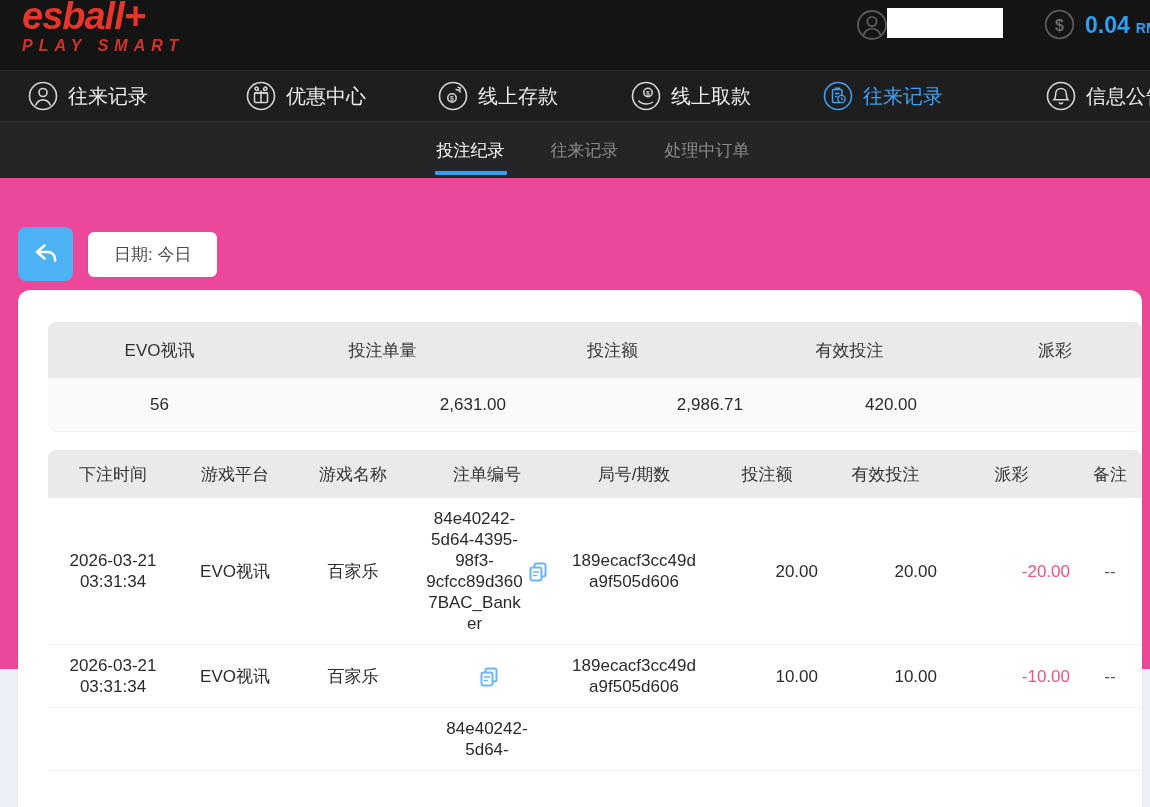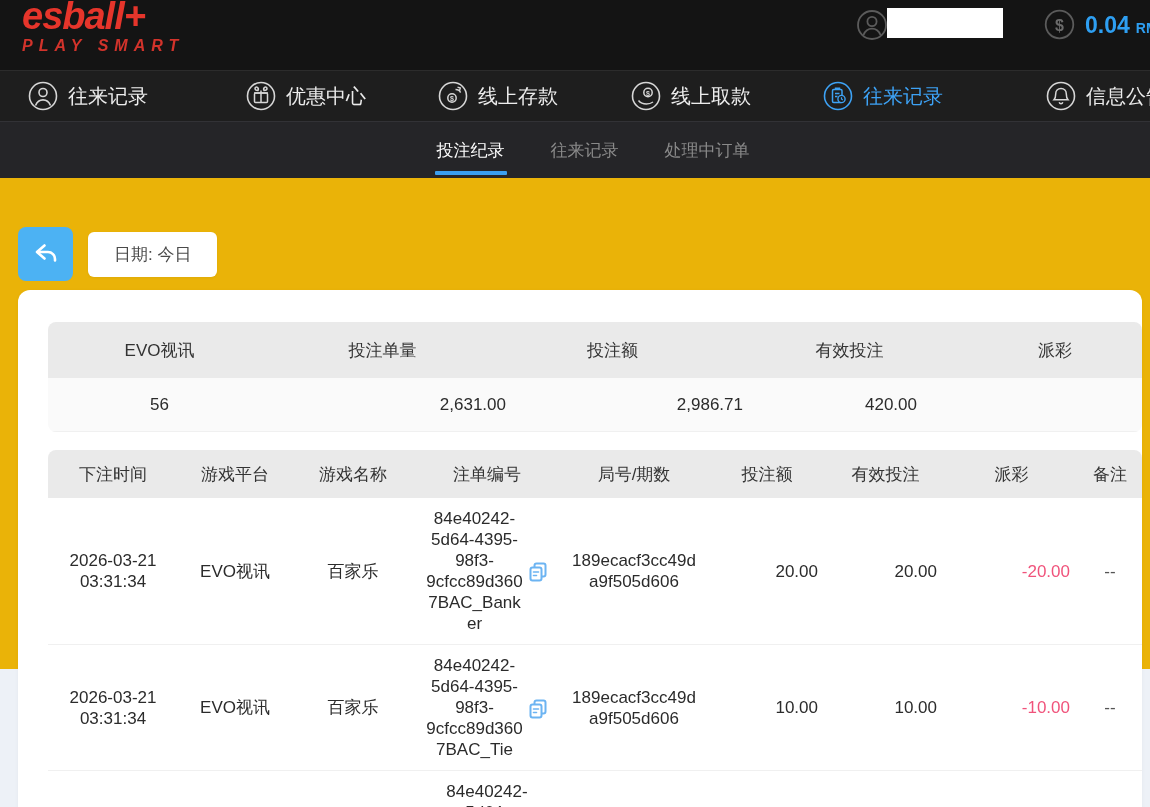--- a/index.html
+++ b/index.html
@@ -31,21 +31,21 @@
   .subtabs { height:57px; background:#252528; border-top:1px solid #323236;
              display:flex; justify-content:center; align-items:center; gap:42px; transform:translateX(0); }
   .subtabs-inner { display:flex; gap:42px; transform:translateX(18px); height:100%; align-items:center; }
   .tab { position:relative; font-size:17px; color:#8a8a8a; cursor:pointer; height:100%;
          display:flex; align-items:center; padding:0 2px; }
   .tab.active { color:#ffffff; }
   .tab.active::after { content:""; position:absolute; left:0; right:0; bottom:3px; height:4px;
                        background:#3b9ff0; border-radius:1px; }
 
   
-  .content { position:relative; height:491px; background:#eab308; }
+  .content { position:relative; height:491px; background:#ec4899; }
   .back-btn { position:absolute; left:18px; top:49px; width:55px; height:54px; background:#4cb2f3;
               border:none; border-radius:8px; cursor:pointer; display:flex; align-items:center; justify-content:center; }
   .date-chip { position:absolute; left:88px; top:54px; height:45px; background:#ffffff; border-radius:6px;
                box-shadow:0 1px 3px rgba(0,0,0,0.05); display:flex; align-items:center; padding:0 26px;
                font-size:17px; color:#4a4a4a; cursor:pointer; }
 
   .card { position:absolute; left:18px; top:112px; width:1124px; height:560px; background:#ffffff;
           border-radius:12px 12px 0 0; box-shadow:0 1px 4px rgba(0,0,0,0.04); padding:32px 0 0 30px; }
 
   
@@ -254,21 +254,20 @@
         <div class="td cm remark">--</div>
       </div>
 
       <div class="trow">
         <div class="td ct">
             <span class="time-text">2026-03-21 03:31:34</span>
           </div>
         <div class="td cp">EVO视讯</div>
         <div class="td cg">百家乐</div>
         <div class="td cb">
-          <span class="betid-text">84e40242-5d64-4395-98f3-9cfcc89d3607BAC_Tie</span>
           <button class="copy-btn">
             <svg width="22" height="22" viewBox="0 0 22 22" fill="none">
               <rect x="7.5" y="3.5" width="11" height="13" rx="2" stroke="#6cb4f2" stroke-width="2"></rect>
               <rect x="3.5" y="7.5" width="11" height="13" rx="2" fill="#ffffff" stroke="#6cb4f2" stroke-width="2"></rect>
               <path d="M6.5 12h5M6.5 15.5h3" stroke="#6cb4f2" stroke-width="1.6" stroke-linecap="round"></path>
             </svg>
           </button>
         </div>
         <div class="td cr">
             <span class="round-text">189ecacf3cc49da9f505d606</span>

